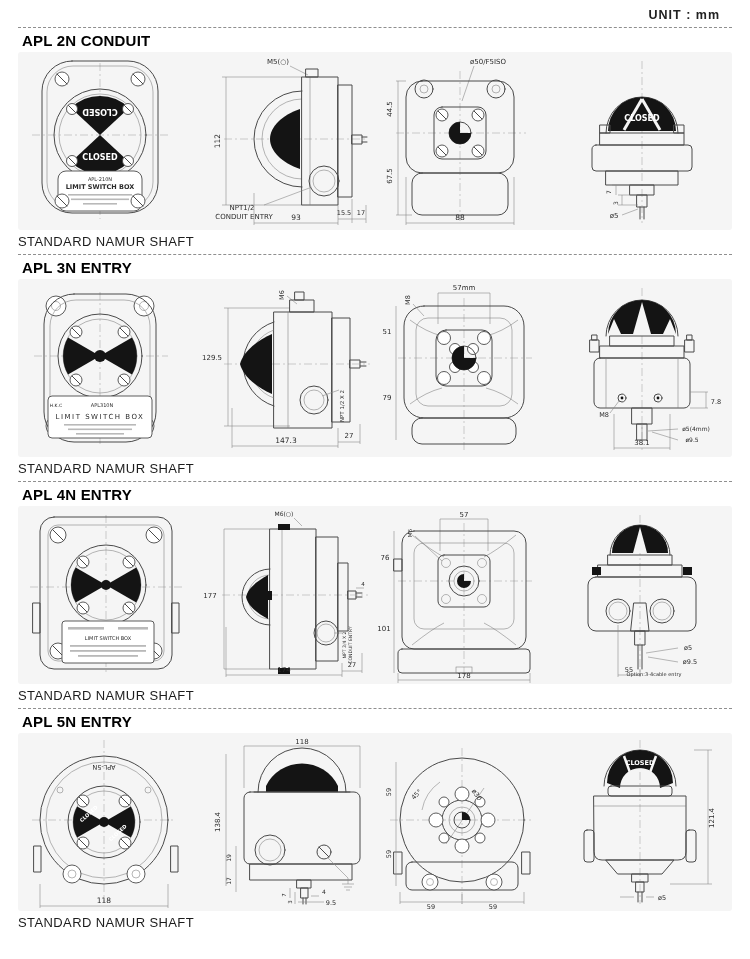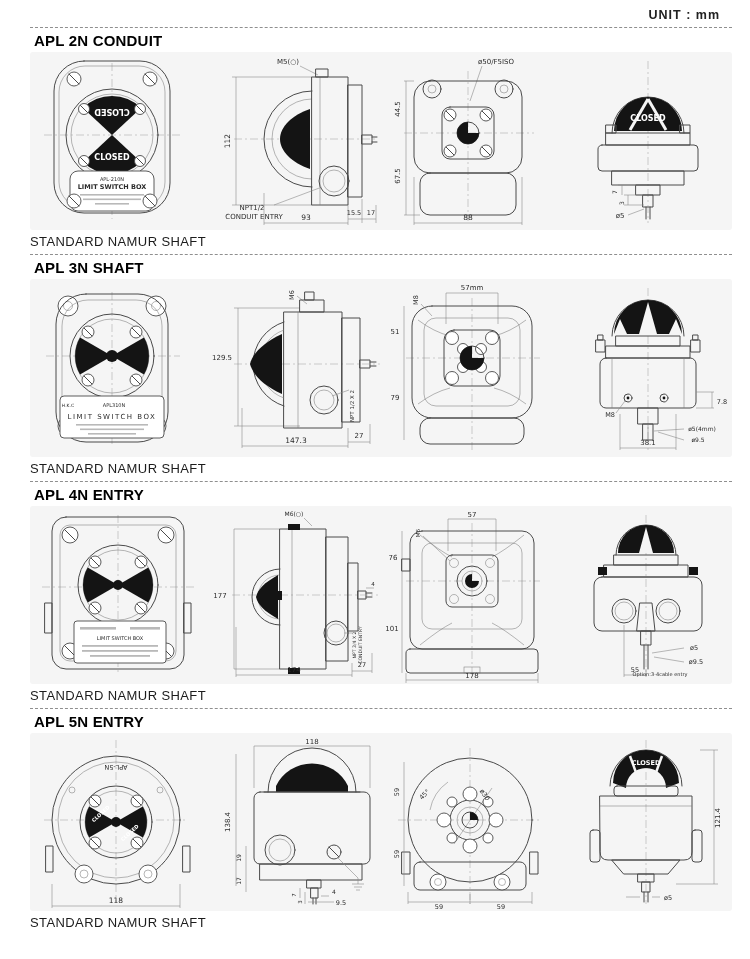--- a/index.html
+++ b/index.html
@@ -1,17 +1,17 @@
 <!DOCTYPE html>
 <html><head>
 <meta charset="utf-8">
 <style>
   html,body { margin:0; padding:0; background:#ffffff; }
   body { width:750px; font-family:"Liberation Sans", sans-serif; color:#111; }
-  .page { width:750px; height:959px; box-sizing:border-box; padding:4px 18px 0 30px; overflow:hidden; }
+  .page { width:750px; height:959px; box-sizing:border-box; padding:4px 18px 0 18px; overflow:hidden; }
   .unit-row { text-align:right; font-size:12.5px; font-weight:bold; color:#222; padding:4px 12px 5px 0; letter-spacing:1px; }
   section { border-top:1px dashed #8f8f8f; padding-top:2px; }
   section h2 { margin:2px 0 3px 4px; font-size:15px; letter-spacing:.2px; color:#000; }
   .panel { background:#f5f5f5; border-radius:3px; display:flex; justify-content:space-between; height:176px; padding:1px 2px; }
   .cell { width:176px; height:176px; flex:0 0 auto; }
   .note { text-align:left; font-size:13px; color:#1c1c1c; padding:4px 10px 5px 0; letter-spacing:.4px; }
   svg text { font-family:"DejaVu Sans", sans-serif; fill:#2b2b2b; text-anchor:middle; }
   .ln   { fill:none; stroke:#4a4a4a; stroke-width:1; stroke-linejoin:round; stroke-linecap:round; }
   .thin { fill:none; stroke:#7a7a7a; stroke-width:.55; }
   .blk  { fill:#141414; stroke:none; }
@@ -178,21 +178,21 @@
         <line class="dim" x1="68" y1="142" x2="68" y2="152"></line>
         <text x="64" y="150" font-size="6" transform="rotate(-90 64 150)">3</text>
         <text x="60" y="165" font-size="7">ø5</text>
         <line class="dim" x1="68" y1="162" x2="84" y2="156"></line>
       </svg>
     </div>
     <div class="note">STANDARD NAMUR SHAFT</div>
   </section>
 
   <section>
-    <h2>APL 3N SHAFT</h2>
+    <h2>APL 3N ENTRY</h2>
     <div class="panel">
 
       <svg class="cell" viewBox="0 0 176 176">
         <line class="cl" x1="80" y1="12" x2="80" y2="164"></line>
           <line class="cl" x1="14" y1="76" x2="148" y2="76"></line>
         <g>
           <circle class="scr" cx="36" cy="26" r="10"></circle>
             <circle class="thin" cx="36" cy="26" r="4.5"></circle>
           <circle class="scr" cx="124" cy="26" r="10"></circle>
             <circle class="thin" cx="124" cy="26" r="4.5"></circle>

